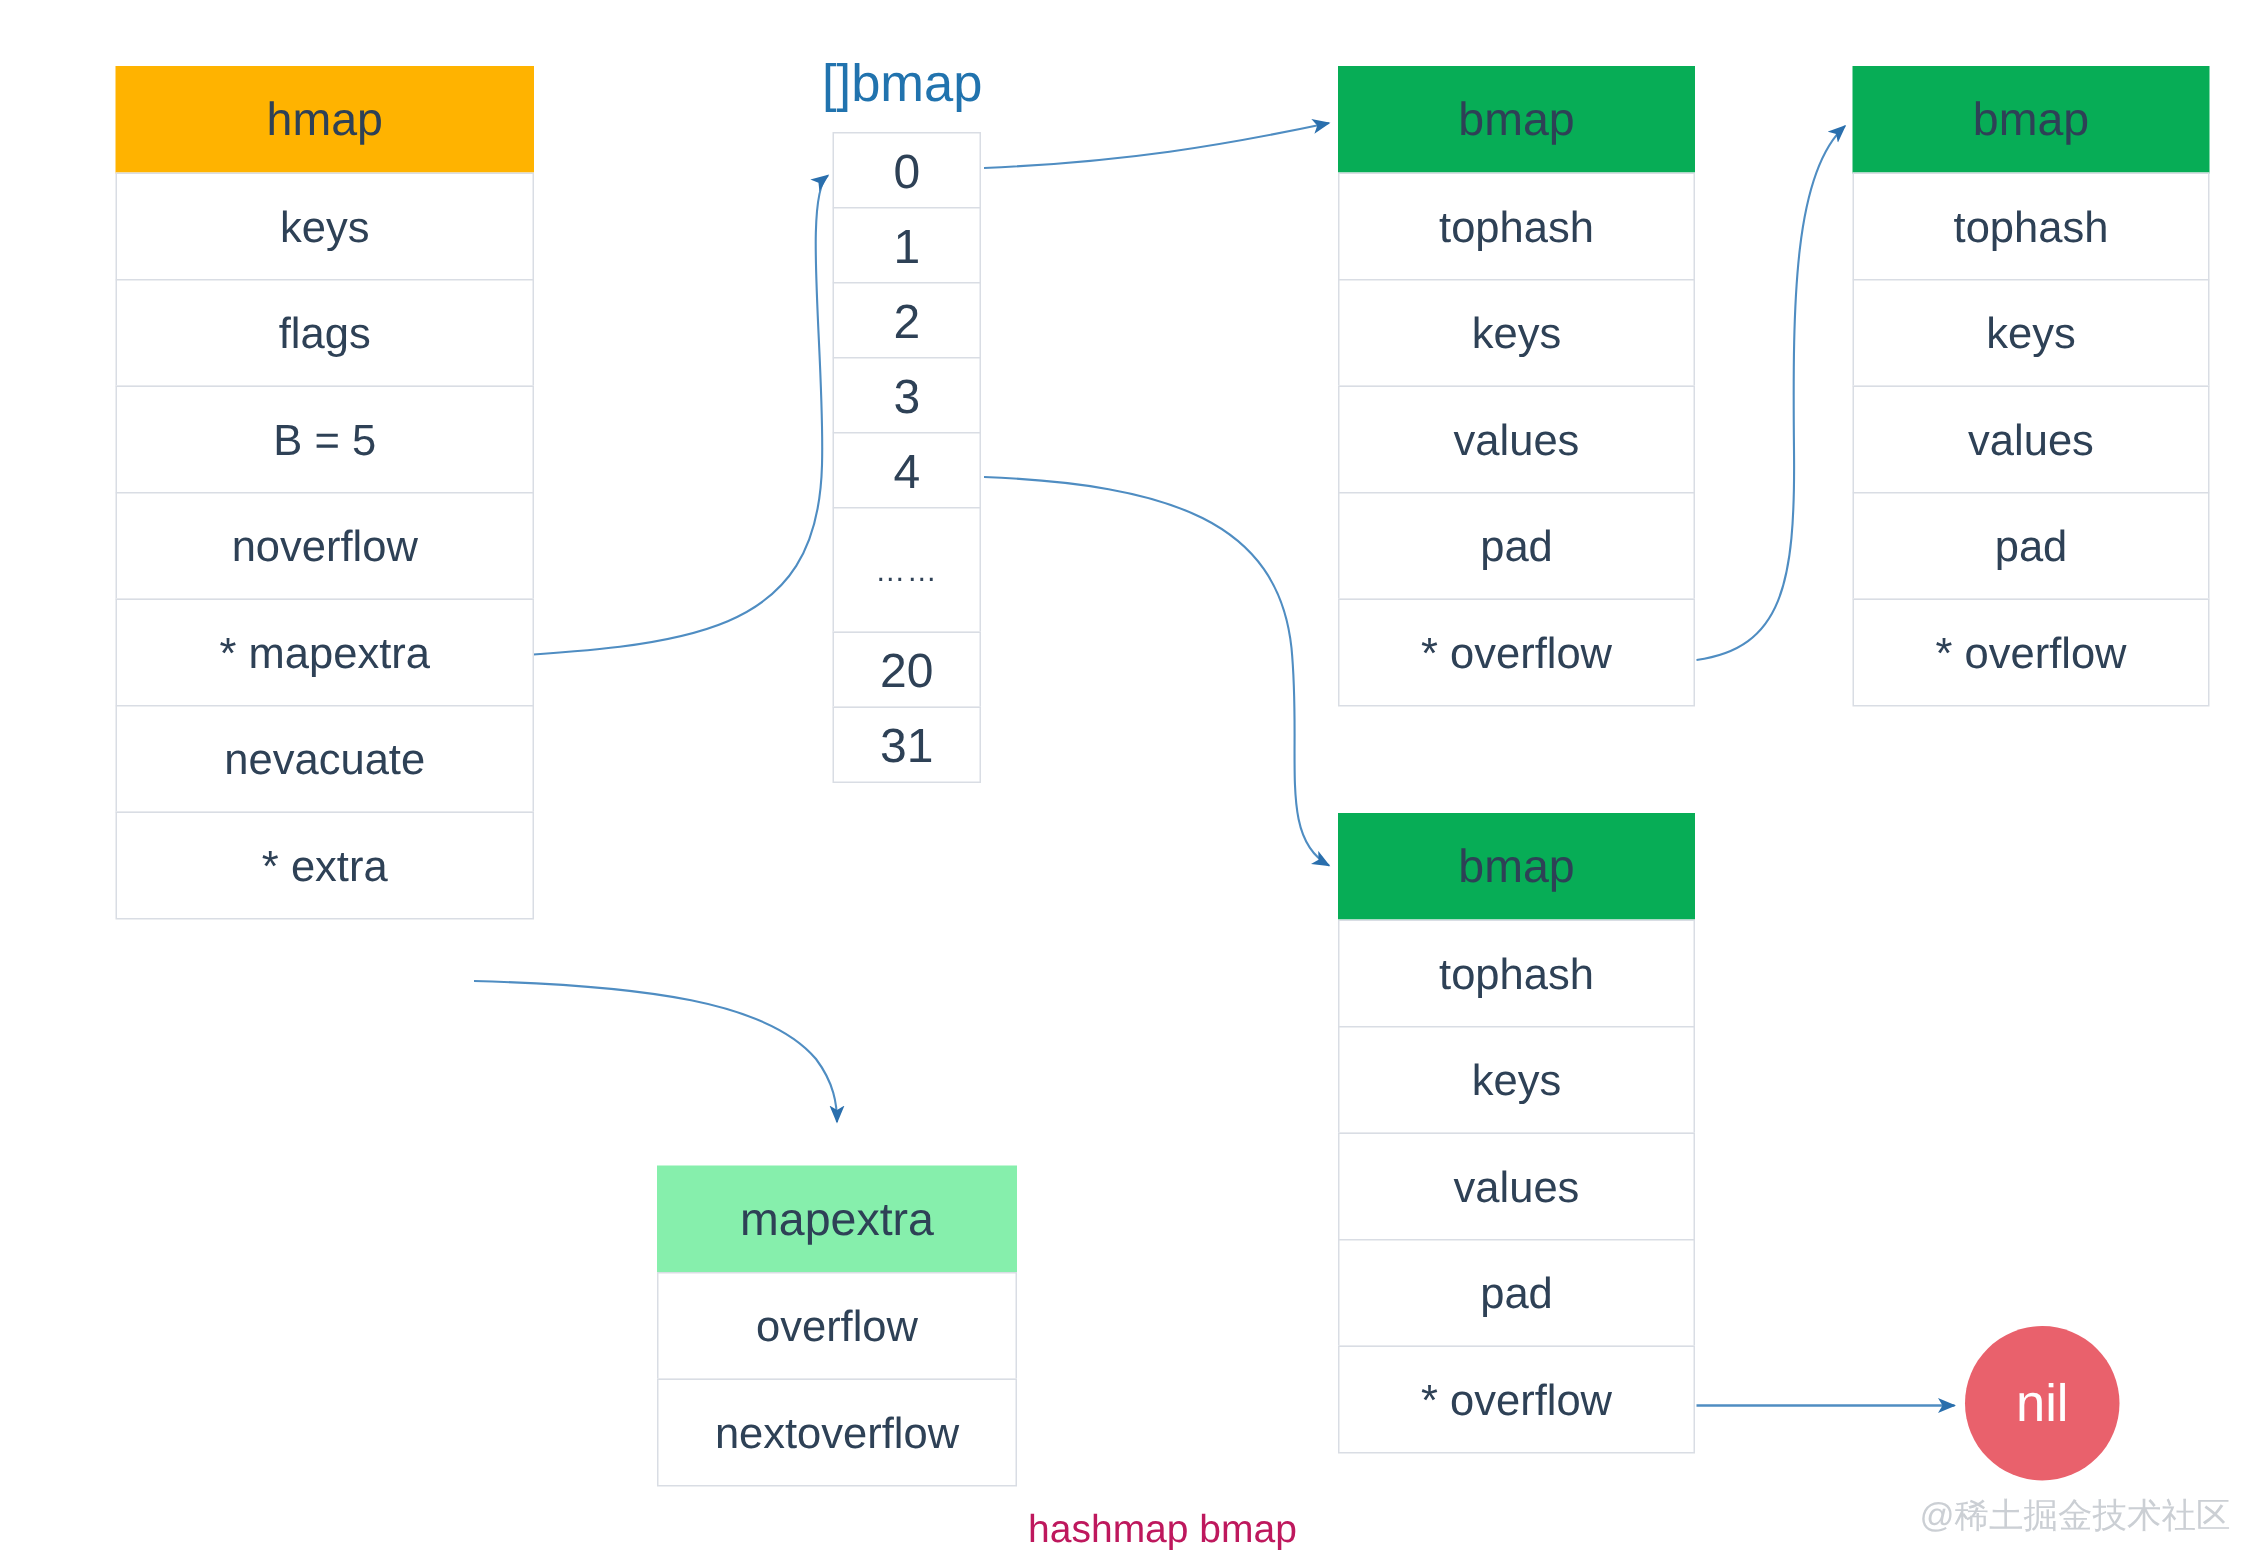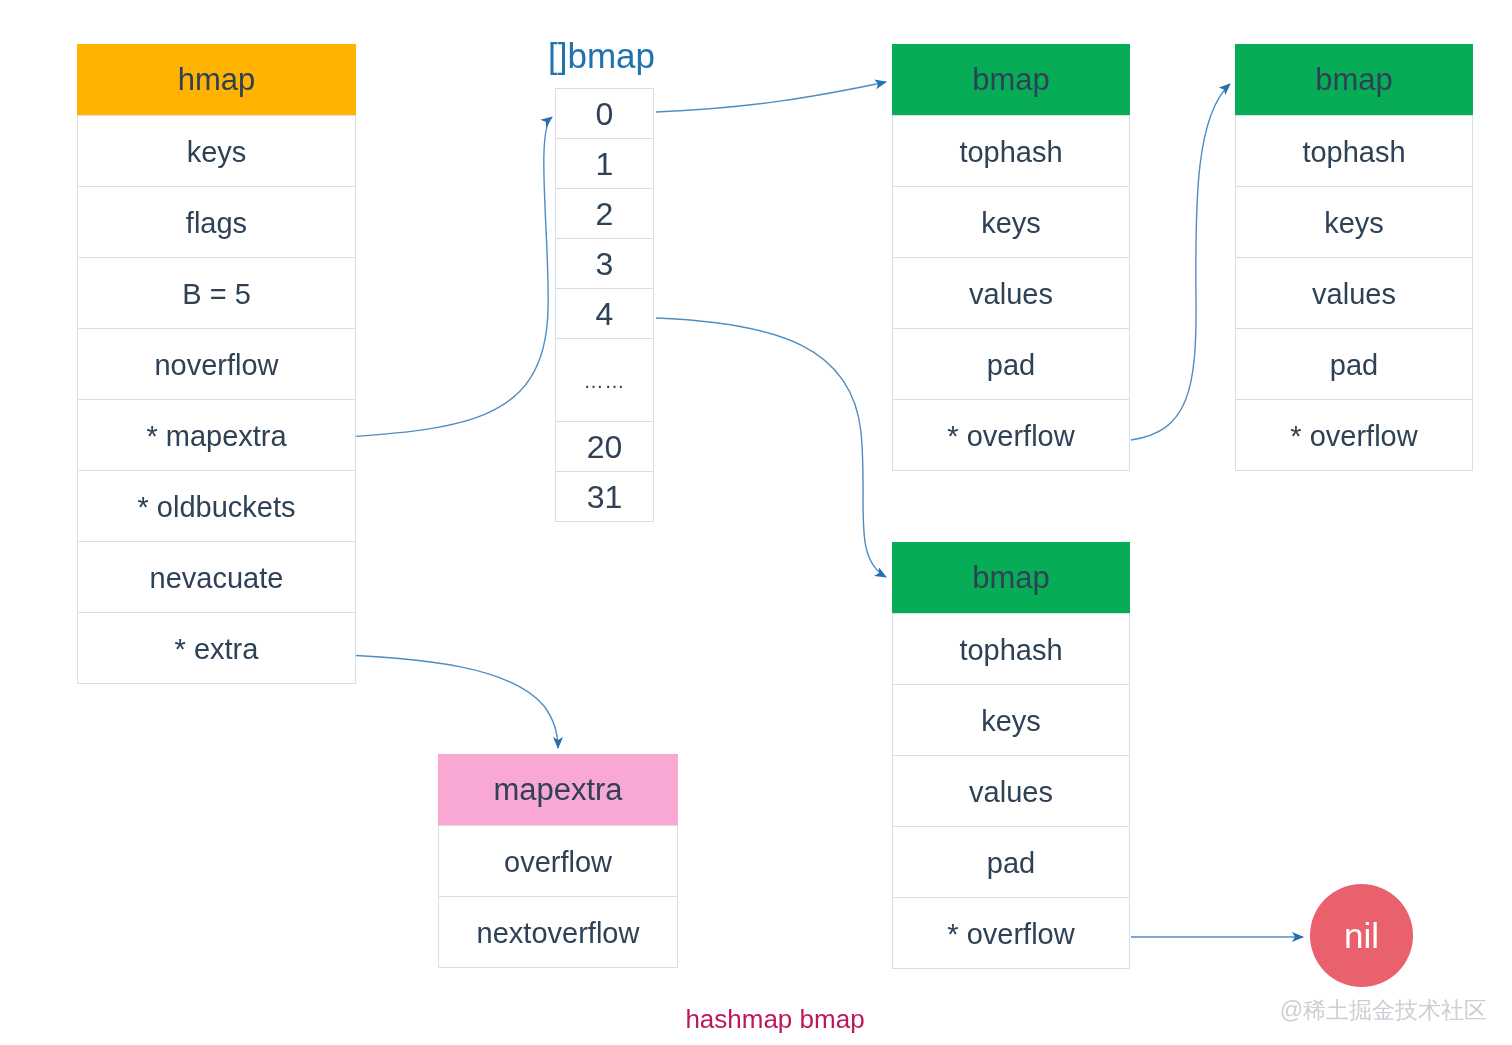--- a/index.html
+++ b/index.html
@@ -7,21 +7,21 @@
     position:relative;width:1512px;height:1045px;background:#ffffff;overflow:hidden;
     font-family:"Liberation Sans", sans-serif;color:#2E4156;
   }
   .arrows{position:absolute;left:0;top:0;pointer-events:none;}
   .tbl{position:absolute;text-align:center;}
   .tbl .hdr{
     height:72px;line-height:72px;font-size:31px;color:#2E4156;
   }
   .hdr.orange{background:#FFB300;}
   .hdr.green{background:#07AD56;}
-  .hdr.pink{background:#f9a8d4;}
+  .hdr.pink{background:#86efac;margin-top:23px;}
   .tbl .row{
     height:72px;line-height:72px;font-size:29px;background:#ffffff;
     border:1px solid #D9DDE4;box-sizing:border-box;margin-top:-1px;
   }
   .tbl .row:first-of-type{margin-top:0;}
   .array-title{
     position:absolute;left:548px;top:36px;font-size:35px;color:#2173AE;
   }
   .bucket-col{position:absolute;left:555px;top:88px;width:99px;text-align:center;}
   .bucket-col .cell{
@@ -62,21 +62,20 @@
     <path d="M 1131 937 L 1303 937" fill="none" stroke="#4F8DC2" stroke-width="1.6" marker-end="url(#ah)"></path>
   </svg>
 
   <div class="tbl" style="left:77px;top:44px;width:279px;">
     <div class="hdr orange">hmap</div>
     <div class="row">keys</div>
     <div class="row">flags</div>
     <div class="row">B = 5</div>
     <div class="row">noverflow</div>
     <div class="row">* mapextra</div>
-    <div class="row">* oldbuckets</div>
     <div class="row">nevacuate</div>
     <div class="row">* extra</div>
   </div>
 
   <div class="array-title">[]bmap</div>
   <div class="bucket-col">
     <div class="cell">0</div>
     <div class="cell">1</div>
     <div class="cell">2</div>
     <div class="cell">3</div>

